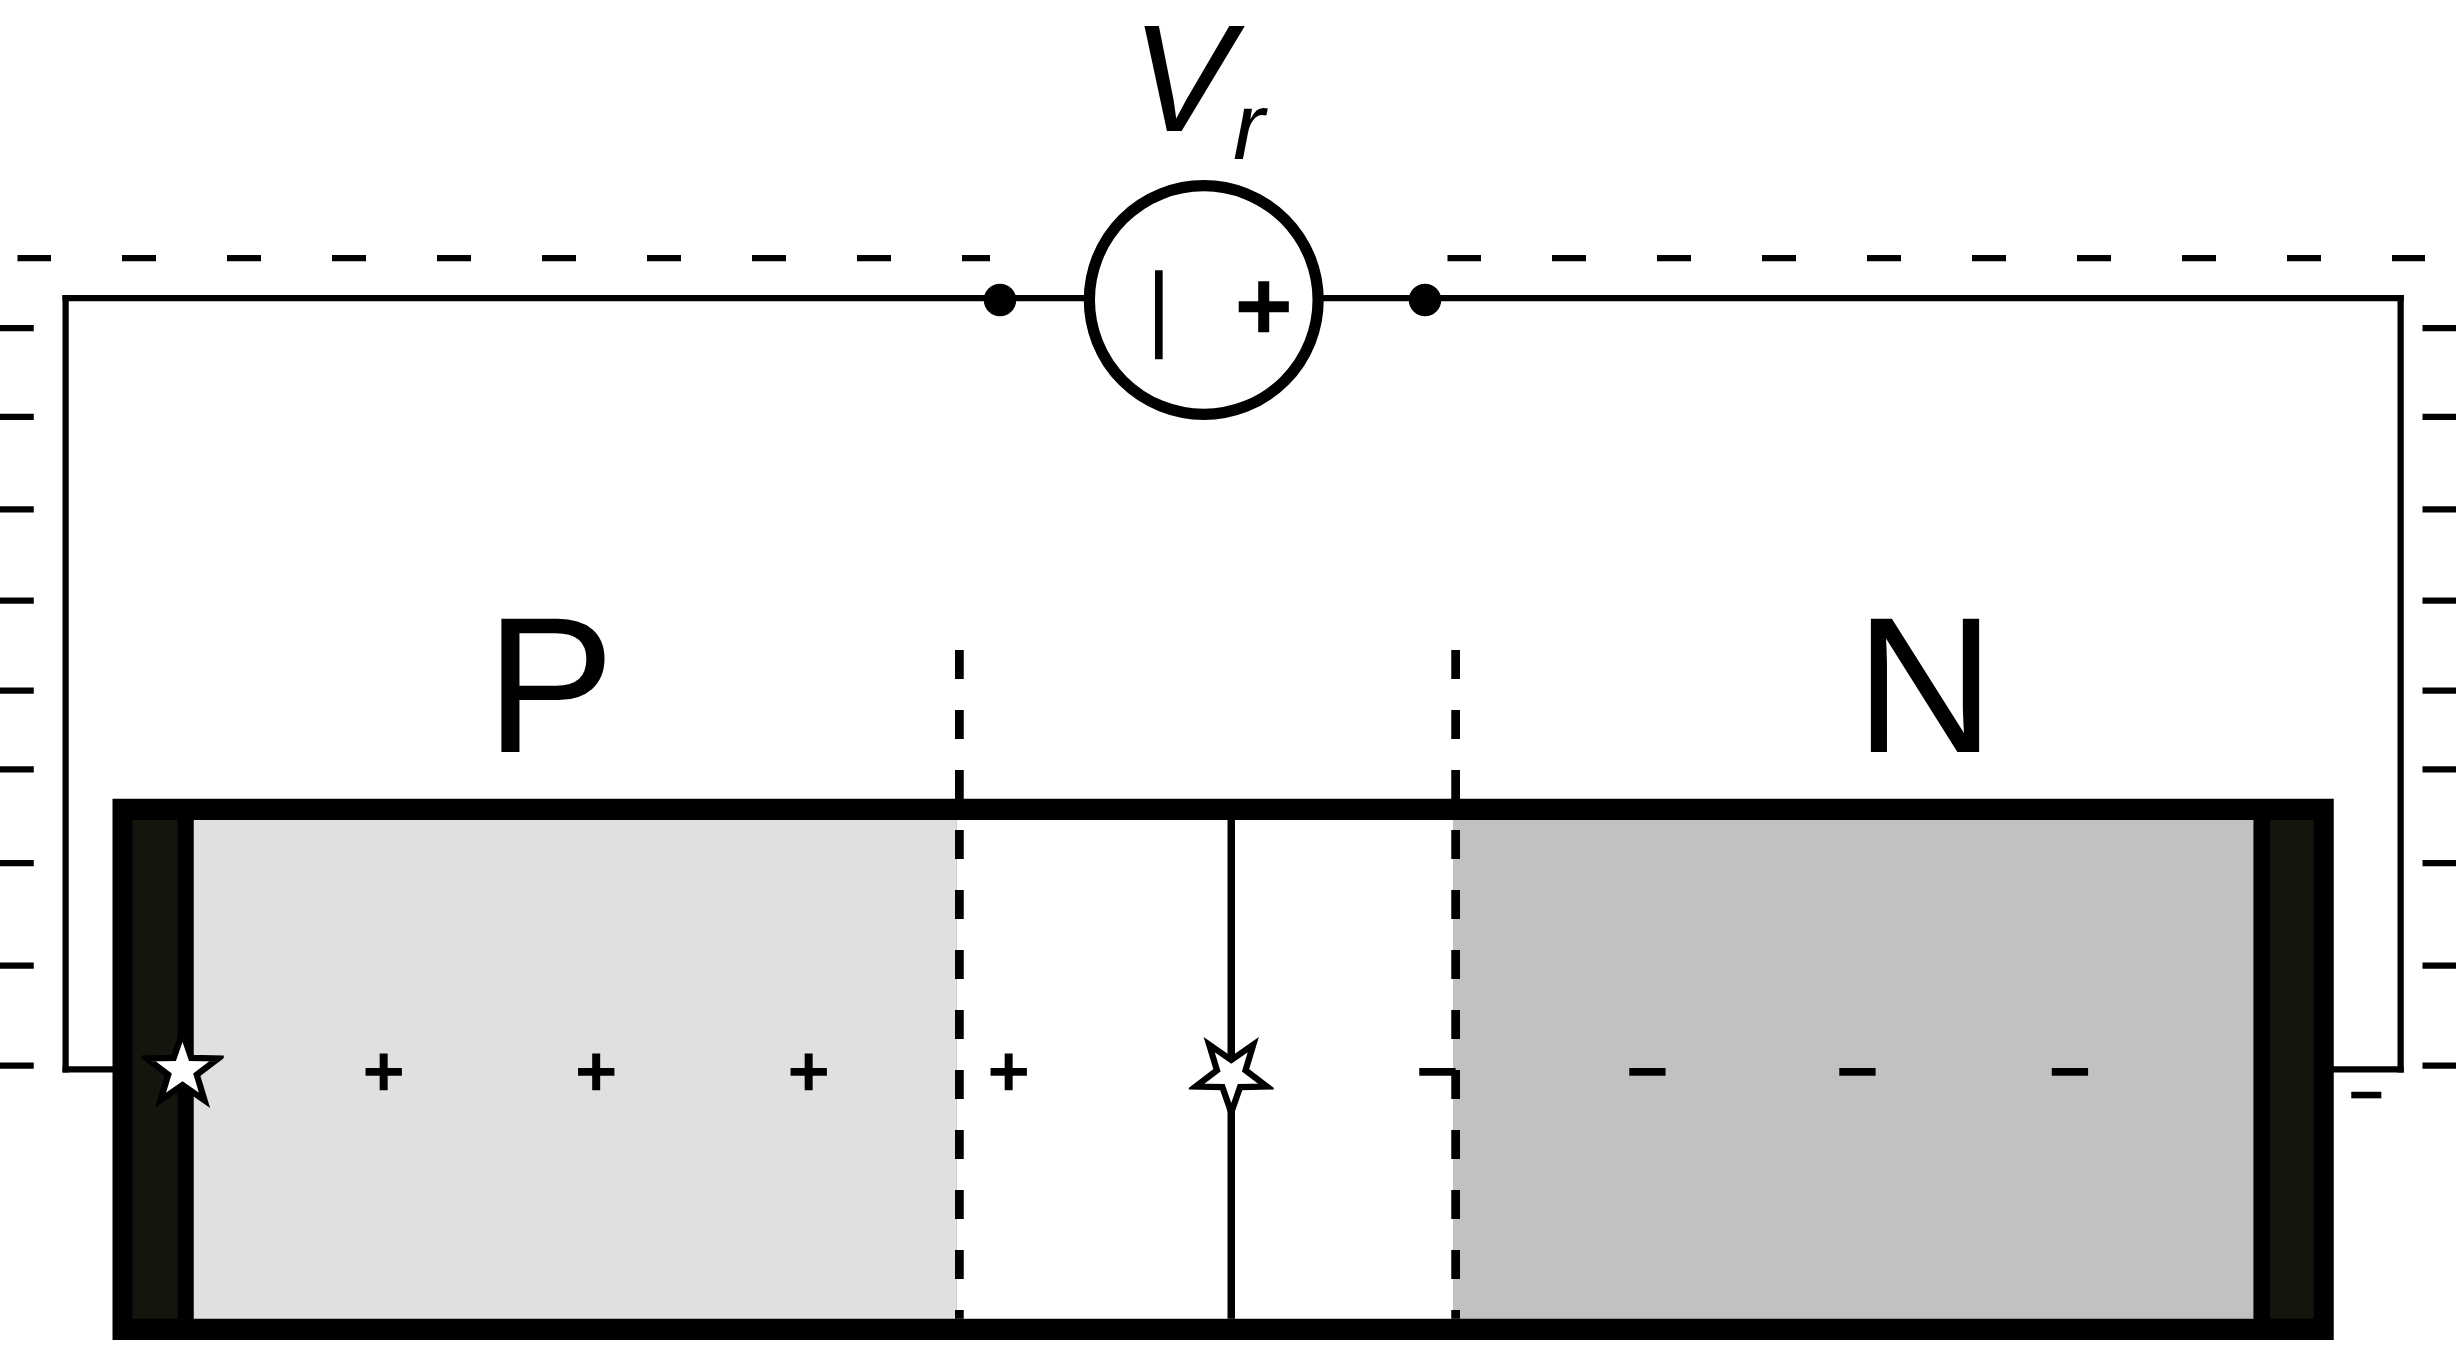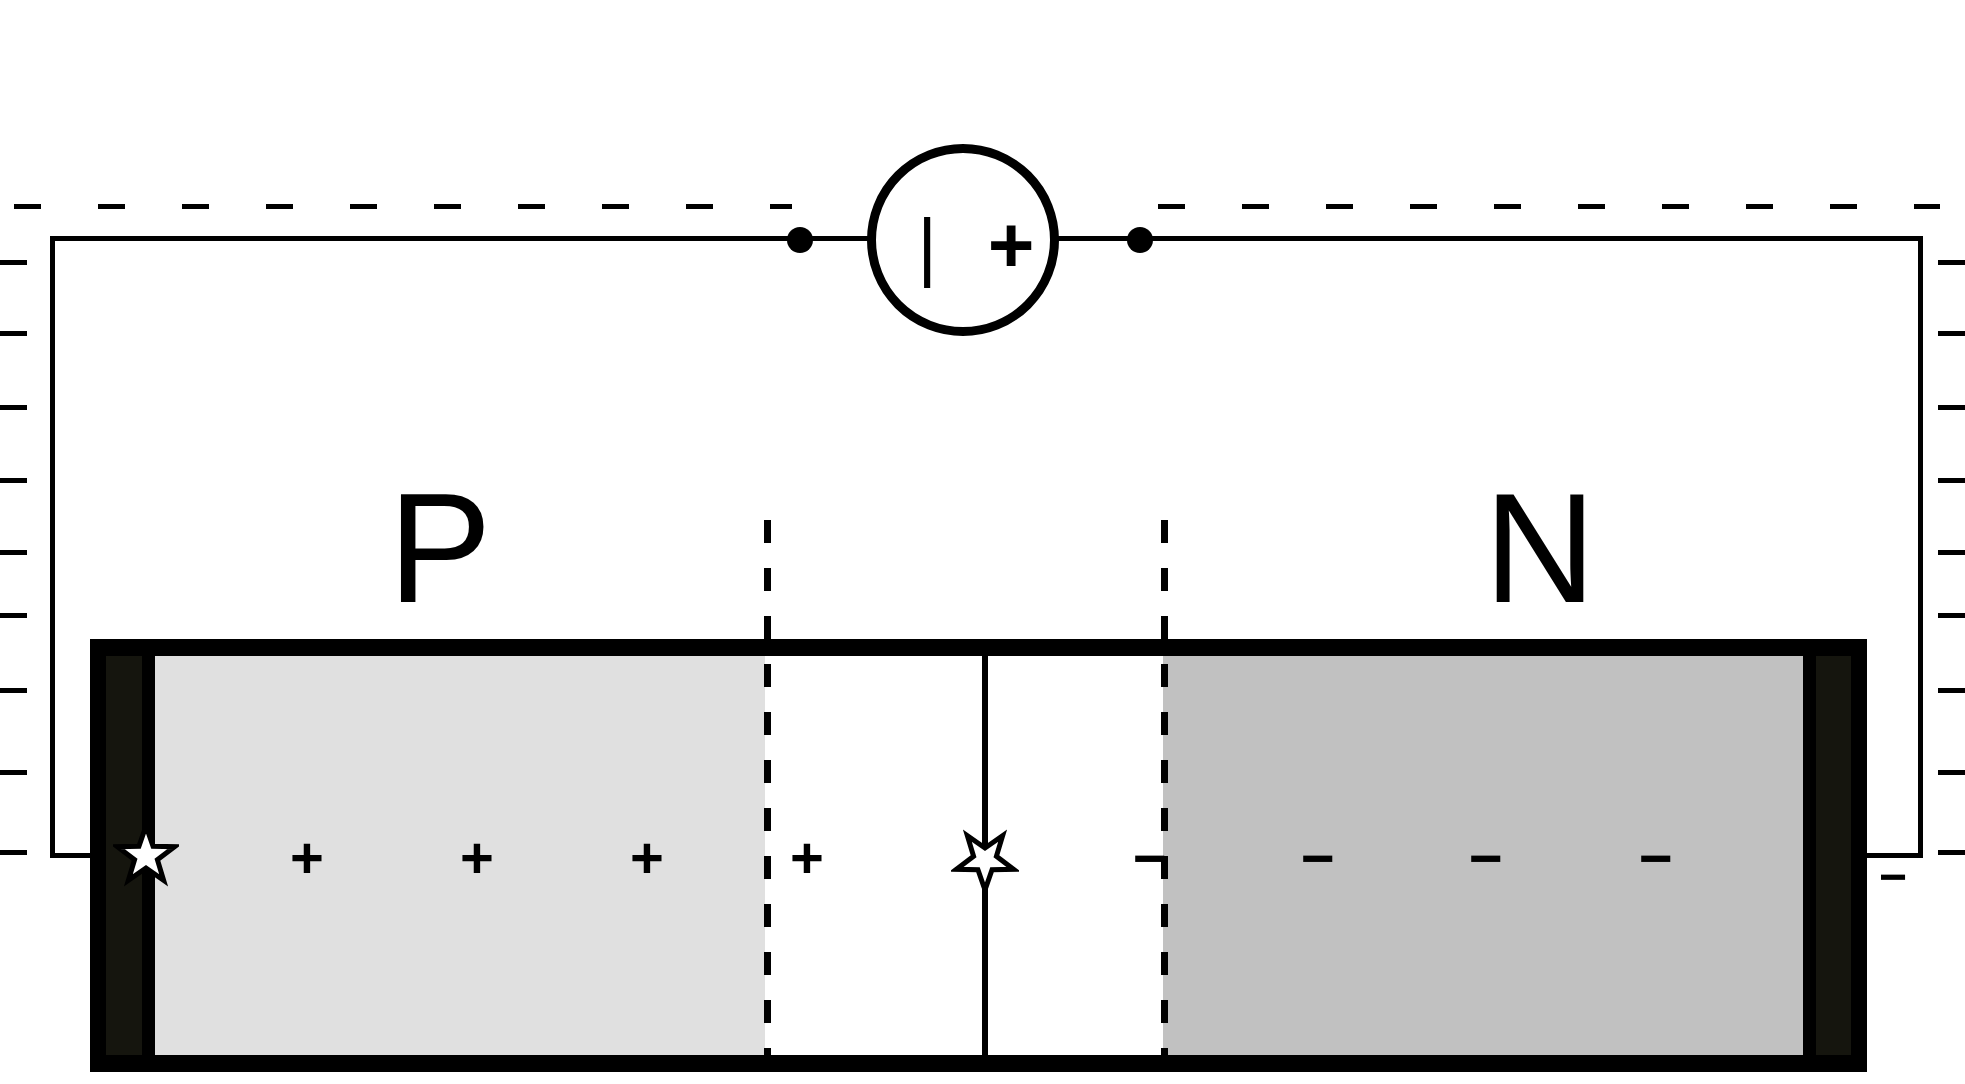--- a/index.html
+++ b/index.html
@@ -108,20 +108,21 @@
   <div class="wire" id="wire-stub-right"></div>
 
   <div class="dot" id="dot-left"></div>
   <div class="dot" id="dot-right"></div>
 
   <div class="abs" id="source-circle">
     <span class="terminal" id="terminal-neg">|</span>
     <span class="terminal" id="terminal-pos">+</span>
   </div>
 
+  <div class="abs" id="source-label"><span class="main">V</span><span class="sub">r</span></div>
 
   <div class="region-label" id="label-p">P</div>
   <div class="region-label" id="label-n">N</div>
 
   <div class="abs" id="device">
     <div id="device-inner">
       <div class="electrode" id="electrode-left"></div>
       <div id="region-p"></div>
       <div id="region-depletion"></div>
       <div id="region-n"></div>

